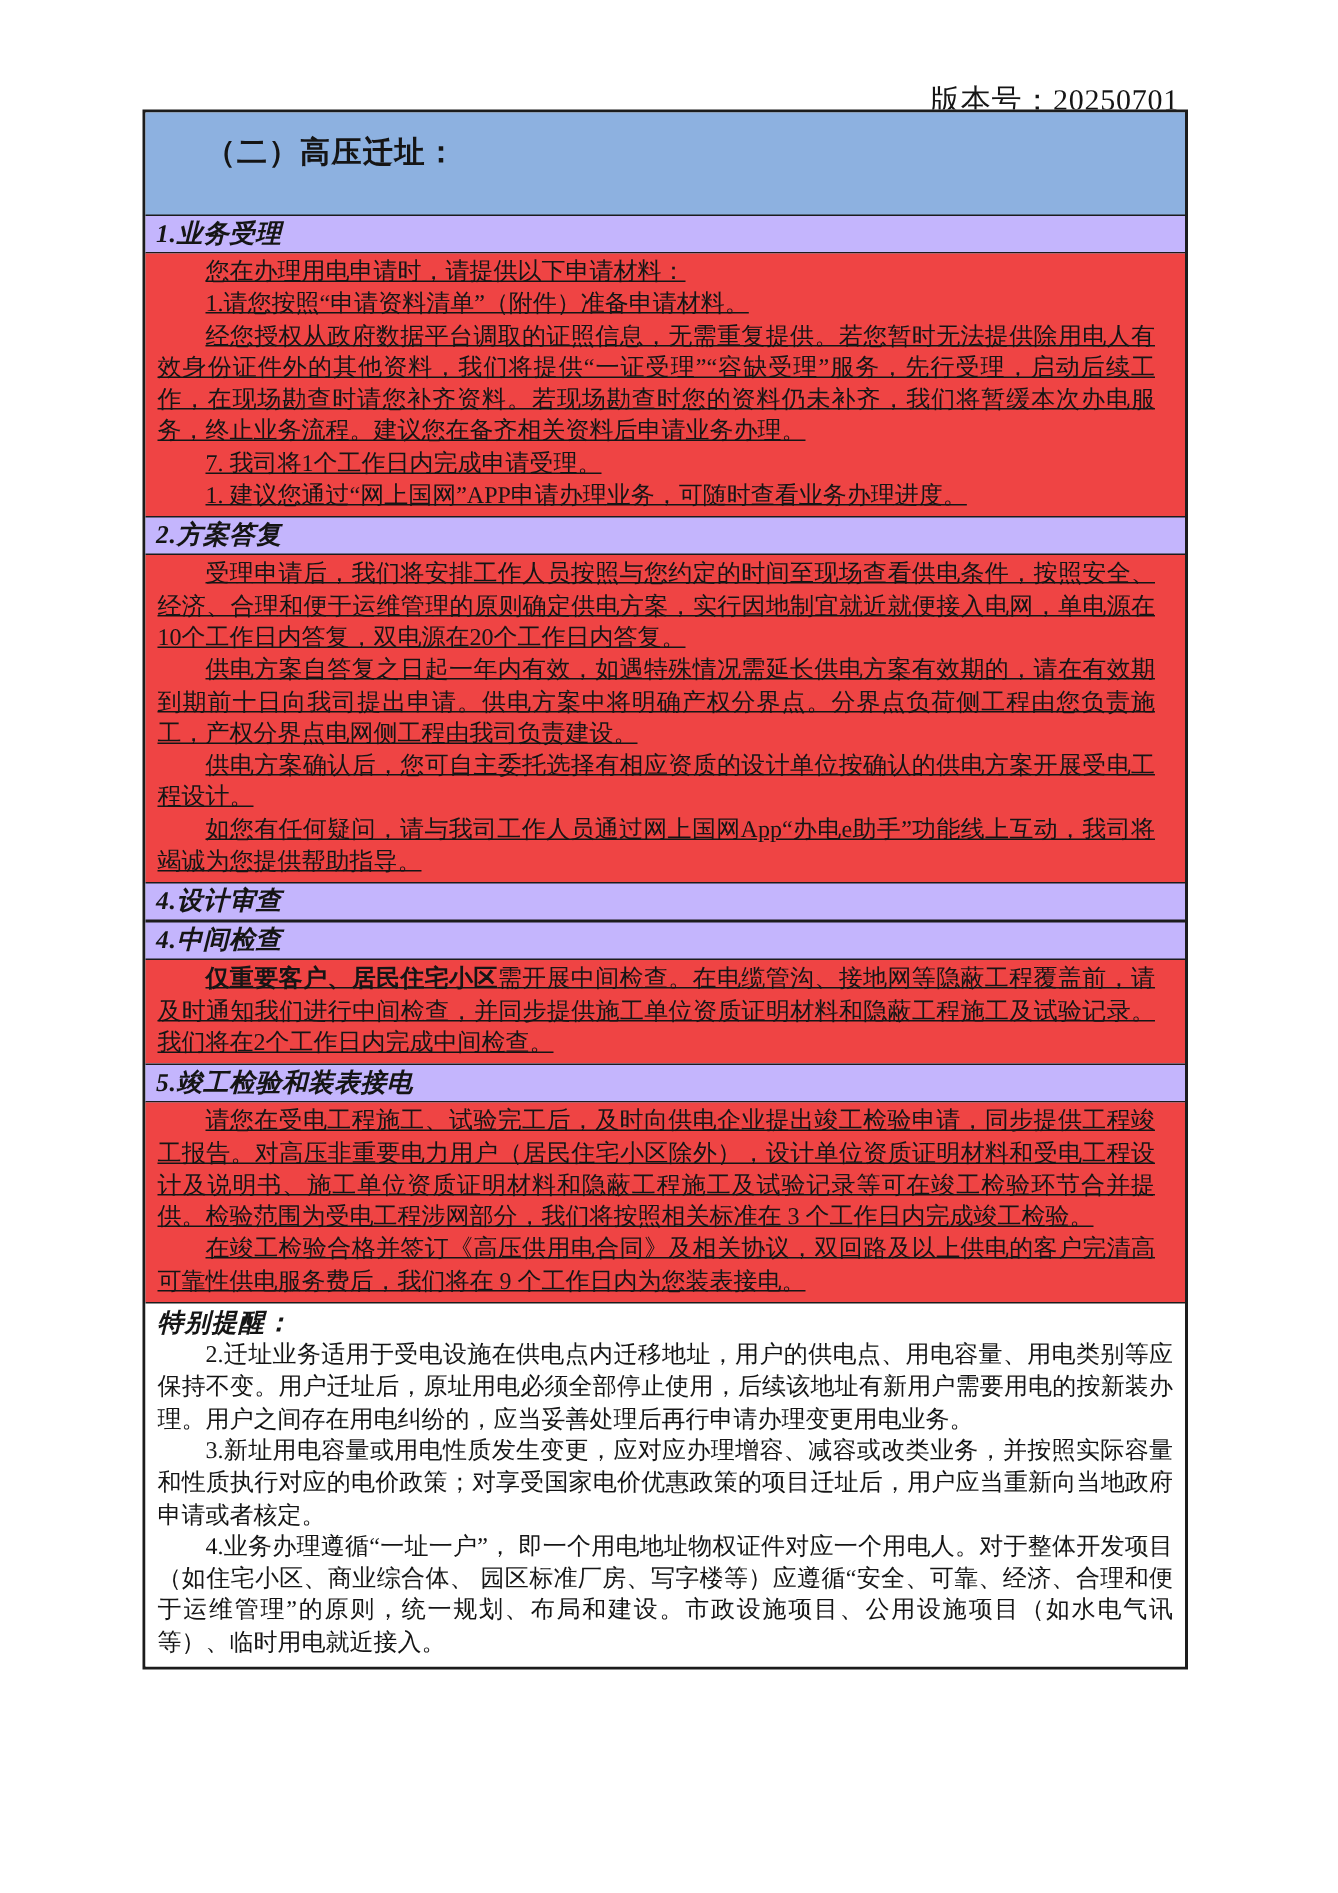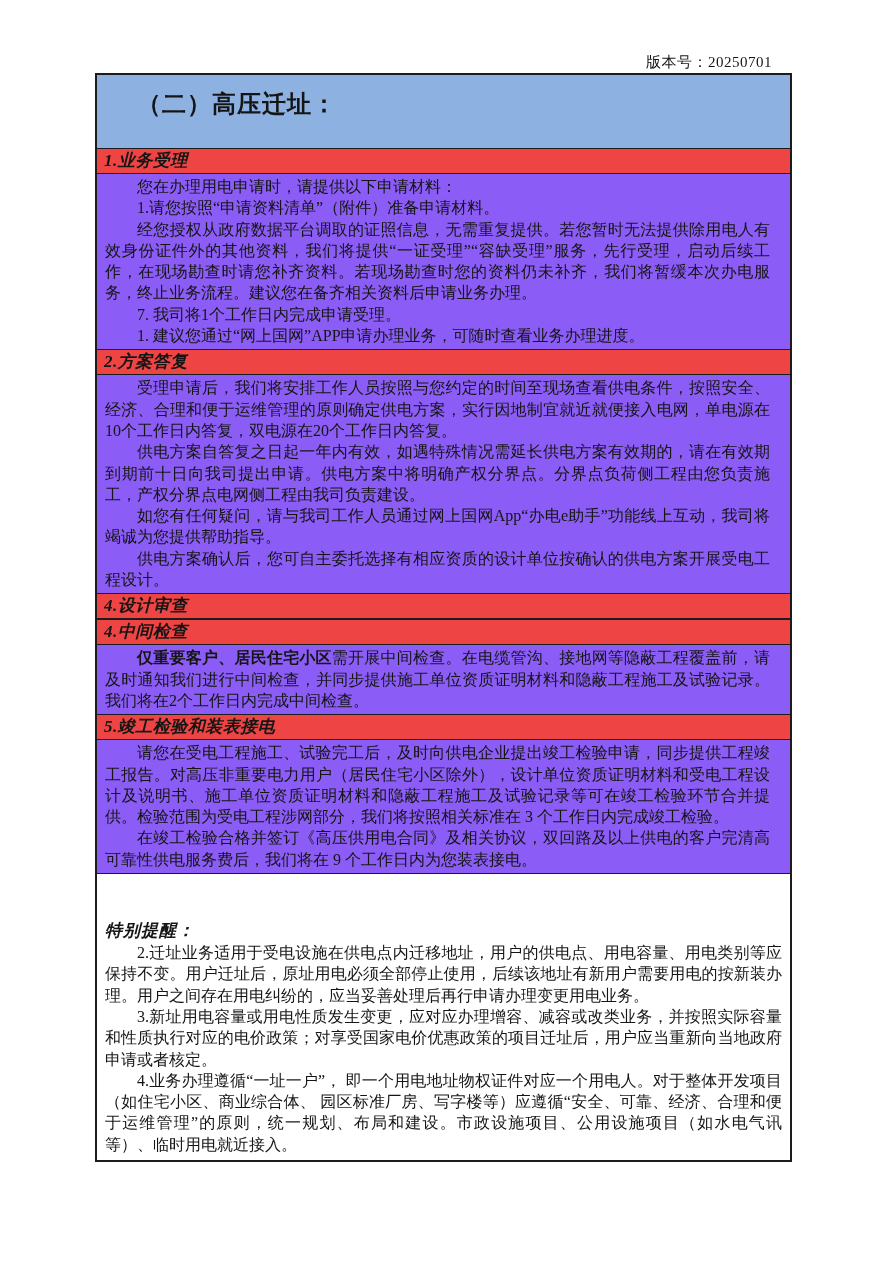--- a/index.html
+++ b/index.html
@@ -4,56 +4,55 @@
 <style>
   * { margin:0; padding:0; box-sizing:border-box; }
   html,body { background:#ffffff; }
   body {
     width:892px; height:1262px;
     font-family:"Liberation Serif","DejaVu Serif",serif;
     color:#151515;
   }
   .page { position:relative; width:892px; height:1262px; overflow:hidden; background:#fff; }
   .version {
-    position:absolute; top:53px; right:120px;
-    font-size:15px; letter-spacing:0.5px;
+    position:absolute; top:53px; right:106px;
+    font-size:20px; letter-spacing:0.5px;
   }
   .doc-table {
     position:absolute; left:95px; top:73px; width:697px;
     border:2px solid #1c1c1c; background:#fff;
   }
   .title-row {
     background:#8db1e0;
-    font-size:24px; font-weight:bold;
+    font-size:20px; font-weight:bold;
     padding:13px 8px 28px 40px;
     border-bottom:1px solid #1c1c1c;
     letter-spacing:1px;
   }
   .sec-header {
-    background:#ef4444;
+    background:#c4b5fd;
     font-weight:bold; font-style:italic;
     font-size:17px; line-height:22px;
     padding:1px 6px 1px 7px;
     border-top:1px solid #1c1c1c;
     border-bottom:1px solid #1c1c1c;
     letter-spacing:0.5px;
   }
   .sec-header:first-of-type { border-top:none; }
-  .sec-content { padding:2px 20px 3px 8px; background:#8b5cf6; }
+  .sec-content { padding:2px 20px 3px 8px; background:#ef4444;text-decoration:underline; }
   .para {
     font-size:16px; line-height:21.3px;
     text-indent:2em; text-align:justify;
   }
   .run.bold { font-weight:bold; }
   .reminder { border-top:1px solid #1c1c1c; padding:1px 8px 5px 8px; background:#fff; }
   .reminder-title {
     font-weight:bold; font-style:italic;
     font-size:17px; line-height:23px;
     letter-spacing:1px;
-    margin-top:44px;
   }
 </style>
 </head>
 <body>
 
 <div class="page">
   <div class="version">版本号：20250701</div>
   <div class="doc-table">
     <div class="title-row">（二）高压迁址：</div>
     <div id="sections">
@@ -62,22 +61,22 @@
           <p class="para"><span class="run">您在办理用电申请时，请提供以下申请材料：</span></p>
           <p class="para"><span class="run">1.请您按照“申请资料清单”（附件）准备申请材料。</span></p>
           <p class="para"><span class="run">经您授权从政府数据平台调取的证照信息，无需重复提供。若您暂时无法提供除用电人有效身份证件外的其他资料，我们将提供“一证受理”“容缺受理”服务，先行受理，启动后续工作，在现场勘查时请您补齐资料。若现场勘查时您的资料仍未补齐，我们将暂缓本次办电服务，终止业务流程。建议您在备齐相关资料后申请业务办理。</span></p>
           <p class="para"><span class="run">7. 我司将1个工作日内完成申请受理。</span></p>
           <p class="para"><span class="run">1. 建议您通过“网上国网”APP申请办理业务，可随时查看业务办理进度。</span></p>
         </div>
         <div class="sec-header">2.方案答复</div>
         <div class="sec-content">
           <p class="para"><span class="run">受理申请后，我们将安排工作人员按照与您约定的时间至现场查看供电条件，按照安全、经济、合理和便于运维管理的原则确定供电方案，实行因地制宜就近就便接入电网，单电源在10个工作日内答复，双电源在20个工作日内答复。</span></p>
           <p class="para"><span class="run">供电方案自答复之日起一年内有效，如遇特殊情况需延长供电方案有效期的，请在有效期到期前十日向我司提出申请。供电方案中将明确产权分界点。分界点负荷侧工程由您负责施工，产权分界点电网侧工程由我司负责建设。</span></p>
+          <p class="para"><span class="run">供电方案确认后，您可自主委托选择有相应资质的设计单位按确认的供电方案开展受电工程设计。</span></p>
           <p class="para"><span class="run">如您有任何疑问，请与我司工作人员通过网上国网App“办电e助手”功能线上互动，我司将竭诚为您提供帮助指导。</span></p>
-          <p class="para"><span class="run">供电方案确认后，您可自主委托选择有相应资质的设计单位按确认的供电方案开展受电工程设计。</span></p>
         </div>
         <div class="sec-header">4.设计审查</div>
         <div class="sec-header">4.中间检查</div>
         <div class="sec-content">
           <p class="para"><span class="run bold">仅重要客户、居民住宅小区</span><span class="run">需开展中间检查。在电缆管沟、接地网等隐蔽工程覆盖前，请及时通知我们进行中间检查，并同步提供施工单位资质证明材料和隐蔽工程施工及试验记录。我们将在2个工作日内完成中间检查。</span></p>
         </div>
         <div class="sec-header">5.竣工检验和装表接电</div>
         <div class="sec-content">
           <p class="para"><span class="run">请您在受电工程施工、试验完工后，及时向供电企业提出竣工检验申请，同步提供工程竣工报告。对高压非重要电力用户（居民住宅小区除外），设计单位资质证明材料和受电工程设计及说明书、施工单位资质证明材料和隐蔽工程施工及试验记录等可在竣工检验环节合并提供。检验范围为受电工程涉网部分，我们将按照相关标准在 3 个工作日内完成竣工检验。</span></p>
           <p class="para"><span class="run">在竣工检验合格并签订《高压供用电合同》及相关协议，双回路及以上供电的客户完清高可靠性供电服务费后，我们将在 9 个工作日内为您装表接电。</span></p>

